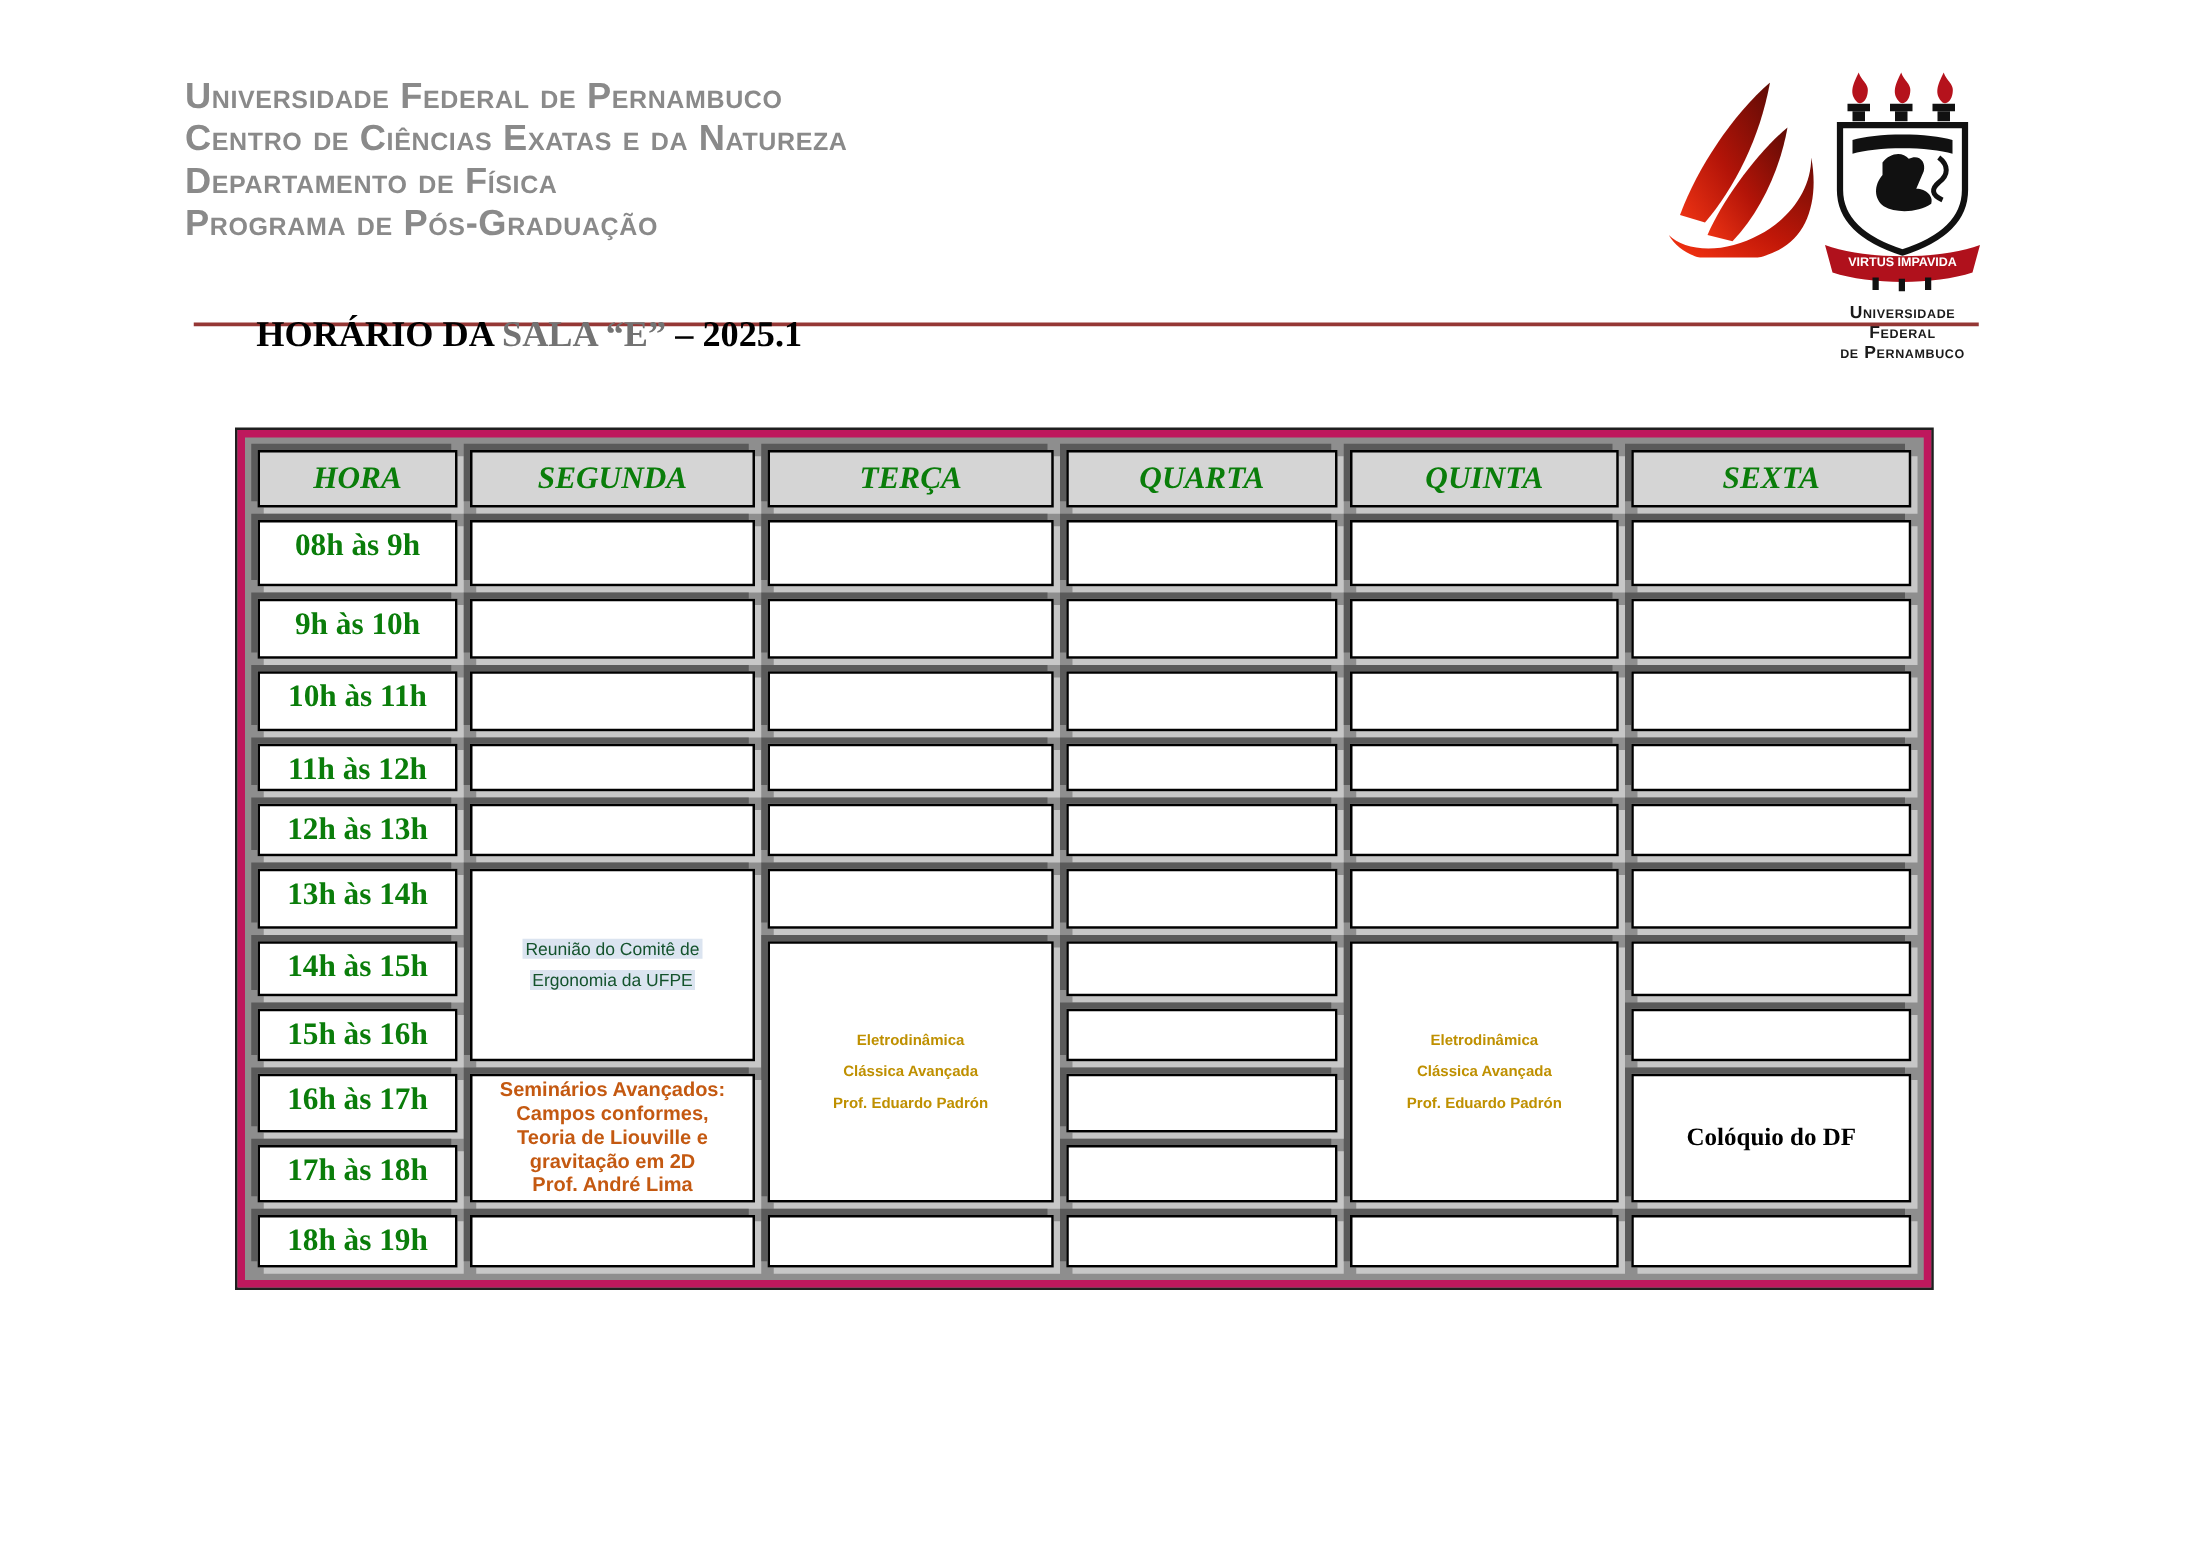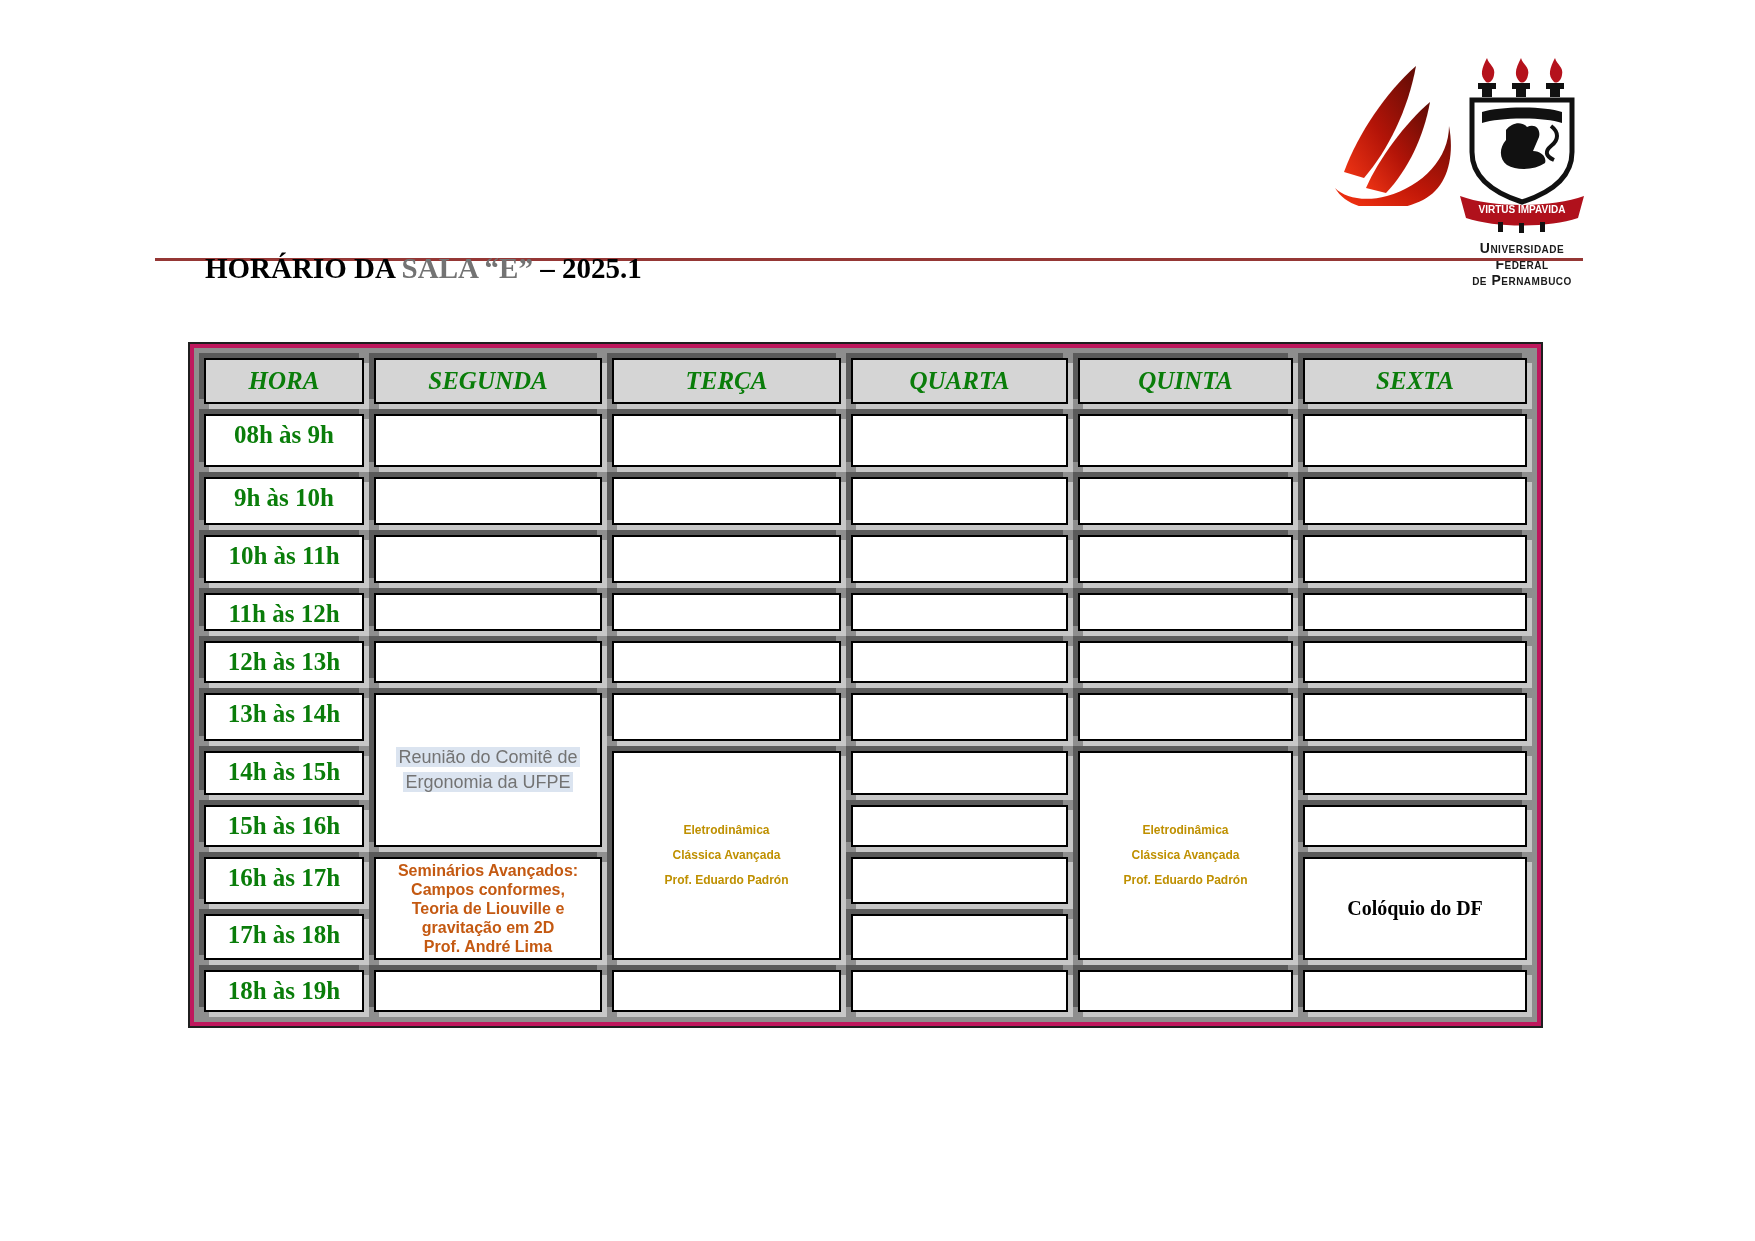--- a/index.html
+++ b/index.html
@@ -20,21 +20,21 @@
 
   
   .red-rule{position:absolute;left:155px;top:250px;width:1428px;height:3px;
         background:#953735;border:0;}
   .doc-title{position:absolute;left:205px;top:252px;margin:0;
         font-family:"Liberation Serif",serif;font-weight:bold;font-size:29px;color:#000;}
   .doc-title .room{color:#737373;}
 
   
   .table-frame{position:absolute;left:190px;top:344px;background:#8e8e8e;
-        border:4px solid #be185d;box-shadow:0 0 0 2px #1f1f1f;}
+        border:6px solid #be185d;box-shadow:0 0 0 2px #1f1f1f;}
   table#schedule{border-collapse:separate;border-spacing:10px;}
   #schedule th,#schedule td{border:2px solid #000;background:#fff;
         box-shadow:5px 5px 0 #c7c7c7,-5px -5px 0 #5a5a5a;}
   #schedule thead th{background:#d5d5d5;color:#0a7d0a;
         font-family:"Liberation Serif",serif;font-style:italic;font-weight:bold;
         font-size:25px;text-align:center;height:40px;}
   #schedule tbody th{color:#0a7d0a;font-family:"Liberation Serif",serif;font-weight:bold;
         font-size:25px;text-align:center;vertical-align:top;padding-top:5px;}
   #schedule td{text-align:center;vertical-align:middle;padding:2px 4px;}
 
@@ -46,31 +46,37 @@
   #schedule tbody tr:nth-child(3){height:48px}
   #schedule tbody tr:nth-child(4){height:36px}
   #schedule tbody tr:nth-child(5){height:42px}
   #schedule tbody tr:nth-child(6){height:48px}
   #schedule tbody tr:nth-child(7){height:44px}
   #schedule tbody tr:nth-child(8){height:42px}
   #schedule tbody tr:nth-child(9){height:42px}
   #schedule tbody tr:nth-child(10){height:42px}
   #schedule tbody tr:nth-child(11){height:42px}
 
-  td.meeting{font-size:18px;color:#737373;line-height:25px;}
+  td.meeting{font-size:14px;color:#14532d;line-height:25px;}
   td.meeting .hl{background:#dbe4f0;padding:0 2px;}
   td.seminar{color:#c45911;font-weight:bold;font-size:16px;line-height:19px;}
   td.course{color:#bf9000;font-weight:bold;font-size:12px;line-height:25px;}
   td.colloquium{color:#000;font-weight:bold;font-size:20px;font-family:Liberation Serif, serif;}
 </style>
 </head>
 <body>
 
 <div class="page">
 
+  <div class="letterhead">
+    <div class="org-line">Universidade Federal de Pernambuco</div>
+    <div class="org-line">Centro de Ciências Exatas e da Natureza</div>
+    <div class="org-line">Departamento de Física</div>
+    <div class="org-line">Programa de Pós-Graduação</div>
+  </div>
 
   <svg class="swoosh" width="125" height="140" viewBox="0 0 125 140" aria-hidden="true">
     <defs>
       <linearGradient id="gBlade" x1="1" y1="0" x2="0" y2="1">
         <stop offset="0" stop-color="#5e0b05"></stop>
         <stop offset="0.55" stop-color="#b31408"></stop>
         <stop offset="1" stop-color="#f03414"></stop>
       </linearGradient>
       <linearGradient id="gArc" x1="1" y1="0" x2="0.2" y2="1">
         <stop offset="0" stop-color="#6b0c06"></stop>

